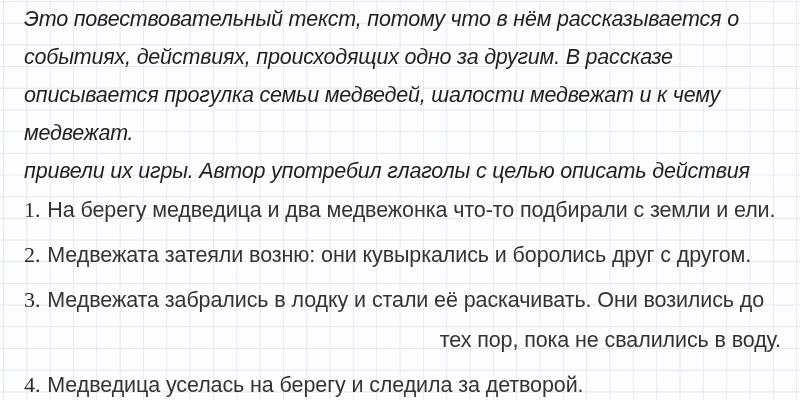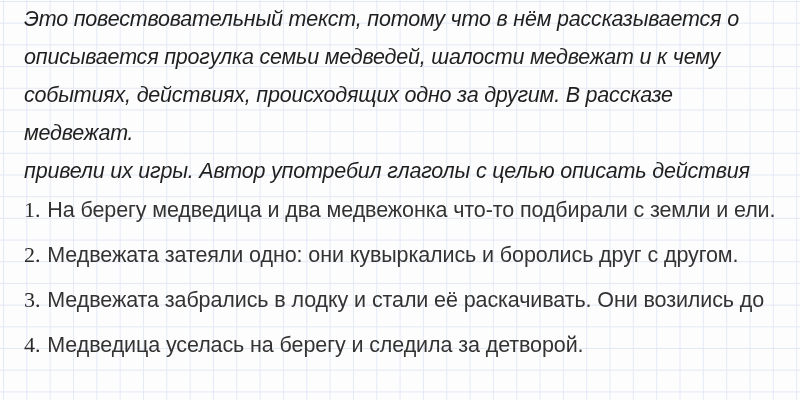--- a/index.html
+++ b/index.html
@@ -64,38 +64,39 @@
     display: block;
   }
 </style>
 </head>
 <body>
 
 <div class="page">
 
   <div class="explanation">
     <div class="text-line">Это повествовательный текст, потому что в нём рассказывается о</div>
+    <div class="text-line">событиях, действиях, происходящих одно за другим. В рассказе</div>
     <div class="text-line">описывается прогулка семьи медведей, шалости медвежат и к чему</div>
-    <div class="text-line">событиях, действиях, происходящих одно за другим. В рассказе</div>
     <div class="text-line">медвежат.</div>
     <div class="text-line">привели их игры. Автор употребил глаголы с целью описать действия</div>
   </div>
 
   <div class="answers">
 
     <div class="answer-item">
       <span class="answer-line"><span class="answer-number">1.</span><span>На берегу медведица и два медвежонка что-то подбирали с земли и ели.</span></span>
     </div>
 
     <div class="answer-item">
-      <span class="answer-line"><span class="answer-number">2.</span><span>Медвежата затеяли одно: они кувыркались и боролись друг с другом.</span></span>
+      <span class="answer-line"><span class="answer-number">2.</span><span>Медвежата затеяли возню: они кувыркались и боролись друг с другом.</span></span>
     </div>
 
     <div class="answer-item">
       <span class="answer-line"><span class="answer-number">3.</span><span>Медвежата забрались в лодку и стали её раскачивать. Они возились до</span></span>
+      <span class="answer-line continuation">тех пор, пока не свалились в воду.</span>
     </div>
 
     <div class="answer-item">
       <span class="answer-line"><span class="answer-number">4.</span><span>Медведица уселась на берегу и следила за детворой.</span></span>
     </div>
 
   </div>
 
 </div>
 

